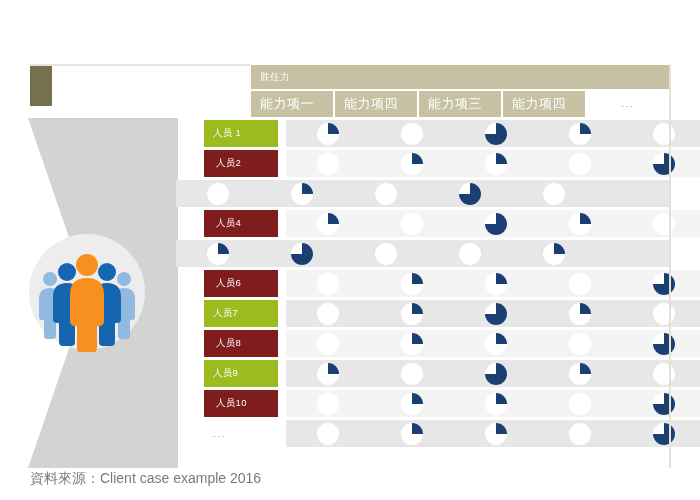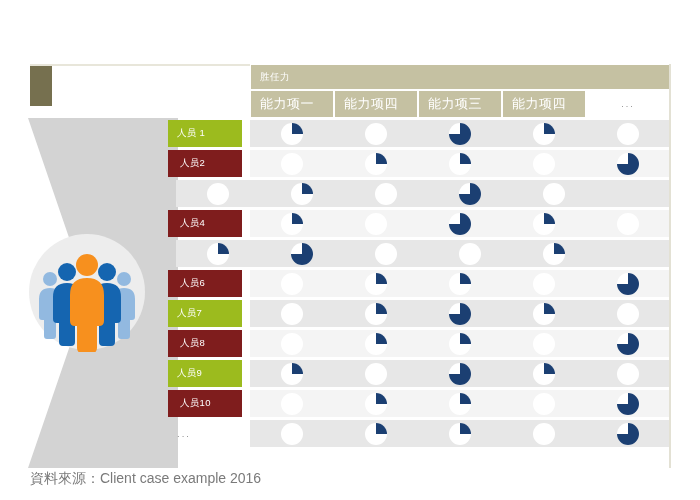--- a/index.html
+++ b/index.html
@@ -129,20 +129,21 @@
   }
   .row-label {
     flex: 0 0 74px;
     display: flex;
     align-items: center;
     padding-left: 9px;
     box-sizing: border-box;
     font-size: 9.5px;
     color: #ffffff;
     letter-spacing: .3px;
+    margin-left: 36px;
   }
   .row-label.green { background: #9cbb1e; }
   .row-label.cyan  { background: #7f1d1d; padding-left: 12px; }
   .row-label.none  { background: transparent; color: #8b8b8b; letter-spacing: 2px; }
 
   .row-cells {
     flex: 1 1 auto;
     display: flex;
     margin-left: 8px;
   }

